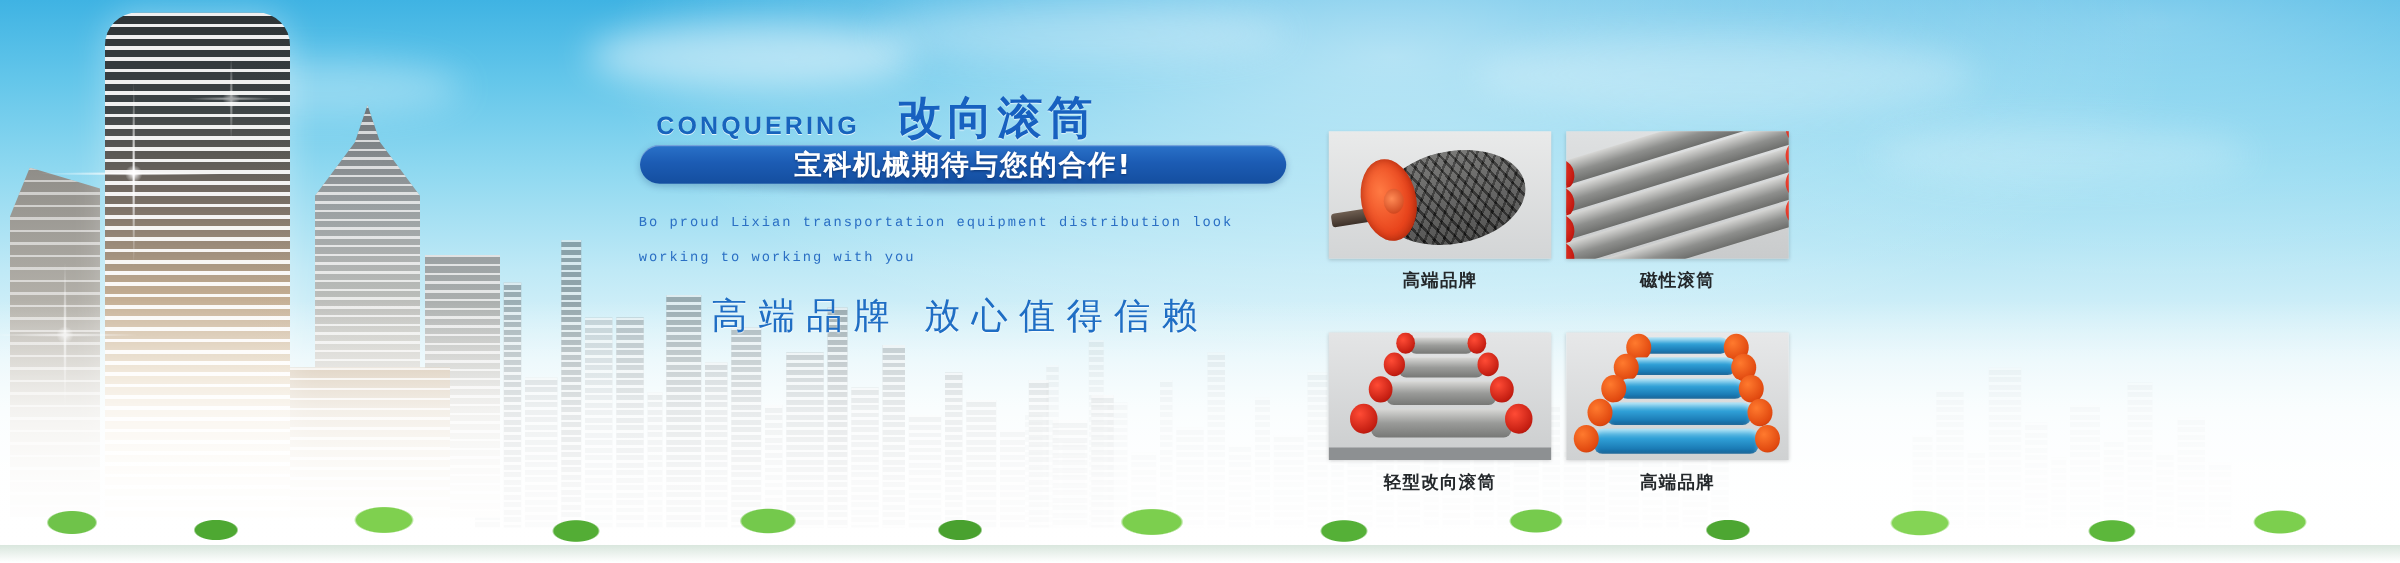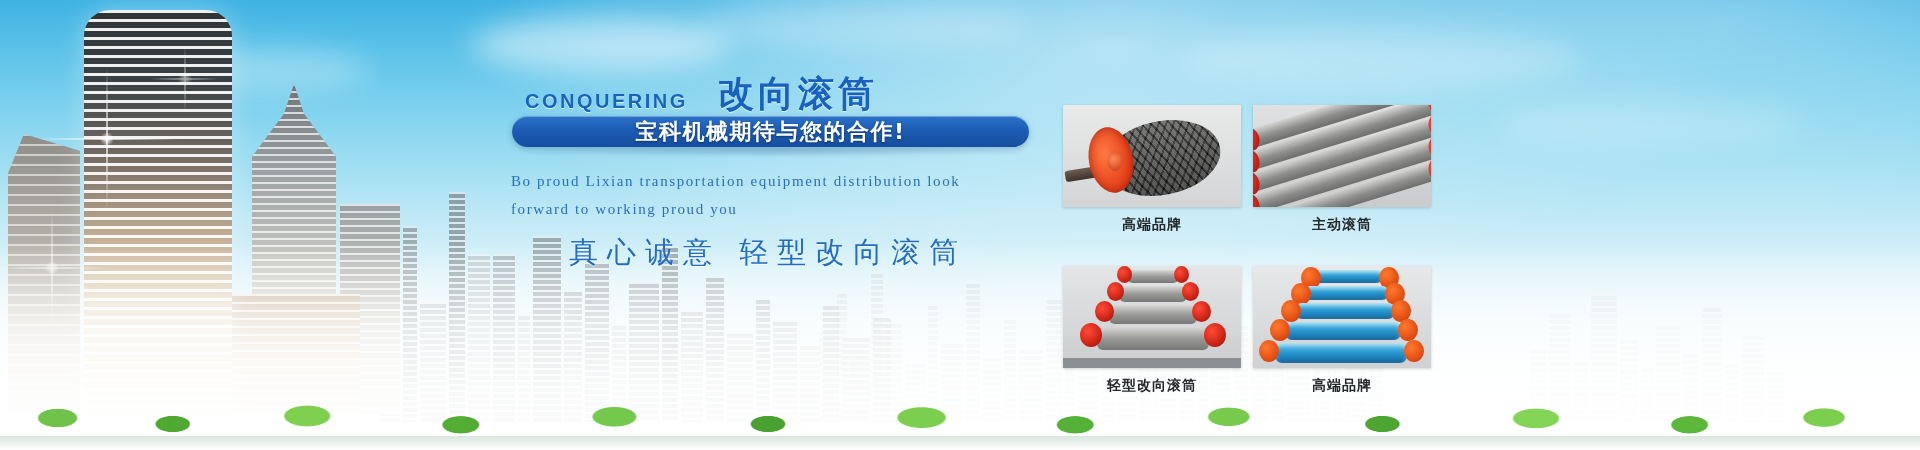--- a/index.html
+++ b/index.html
@@ -155,22 +155,22 @@
   .pill-text{
     position:absolute;left:7px;top:46px;width:517px;height:31px;
     display:flex;align-items:center;justify-content:center;
     color:#ffffff;font-size:22px;font-weight:bold;letter-spacing:1.5px;
     font-family:"DejaVu Sans","Liberation Sans",sans-serif;
     text-shadow:0 1px 2px rgba(0,25,70,.55);
   }
 
   .en-line{
     position:absolute;left:6px;
-    color:#2a6fc4;font-size:15px;letter-spacing:1.6px;
-    font-family:Liberation Serif, serif;
+    color:#2a6fc4;font-size:11px;letter-spacing:1.6px;
+    font-family:Liberation Mono, monospace;
   }
   .en1{top:103px;}
   .en2{top:131px;}
 
   .slogan{
     position:absolute;left:64px;top:163px;
     color:#1f6ec4;font-size:29px;letter-spacing:9px;font-weight:500;
     font-family:"DejaVu Sans","Liberation Sans",sans-serif;
     text-shadow:0 1px 1px rgba(255,255,255,.85);
   }
@@ -349,23 +349,23 @@
   <div class="brand-cn">改向滚筒</div>
 
   <div class="copy">
     <div class="kicker">CONQUERING</div>
 
     <div class="pill-shadow"></div>
     <div class="pill"></div>
     <div class="pill-text">宝科机械期待与您的合作!</div>
 
     <div class="en-line en1">Bo proud Lixian transportation equipment distribution look</div>
-    <div class="en-line en2">forward to working proud you</div>
-
-    <div class="slogan">真心诚意  轻型改向滚筒</div>
+    <div class="en-line en2">working to working with you</div>
+
+    <div class="slogan">高端品牌  放心值得信赖</div>
   </div>
 
   <div class="grid">
 
     <div class="cell c-0">
       <div class="thumb t0">
         <div class="clip">
           <div class="shaft"></div>
           <div class="barrel"></div>
           <div class="cap"></div>
@@ -391,21 +391,21 @@
             </div>
           <div class="row" style="top:62px">
               <i></i>
               <b></b>
             </div>
           <div class="row" style="top:84px">
               <b></b>
             </div>
         </div>
       </div>
-      <div class="caption">主动滚筒</div>
+      <div class="caption">磁性滚筒</div>
     </div>
 
     <div class="cell c-2">
       <div class="thumb t2">
         <div class="clip">
           <div class="base"></div>
           <div class="drum" style="left:64px;top:4px;width:52px;height:13px"></div>
           <div class="br" style="left:54px;top:0px;width:15px;height:17px"></div>
           <div class="br" style="left:111px;top:0px;width:15px;height:17px"></div>
           <div class="drum" style="left:56px;top:20px;width:68px;height:16px"></div>

